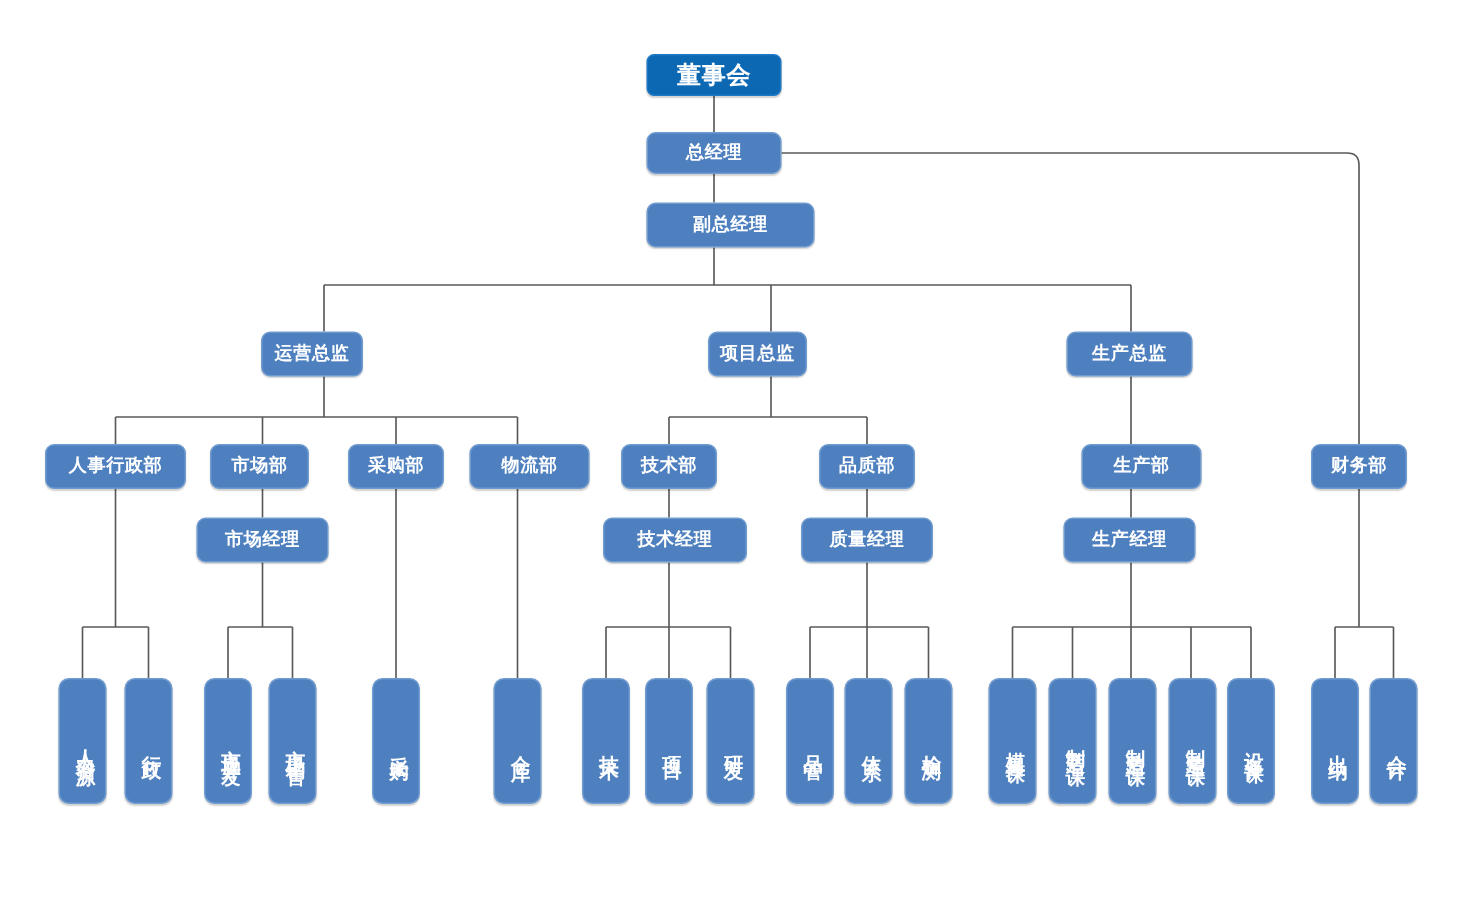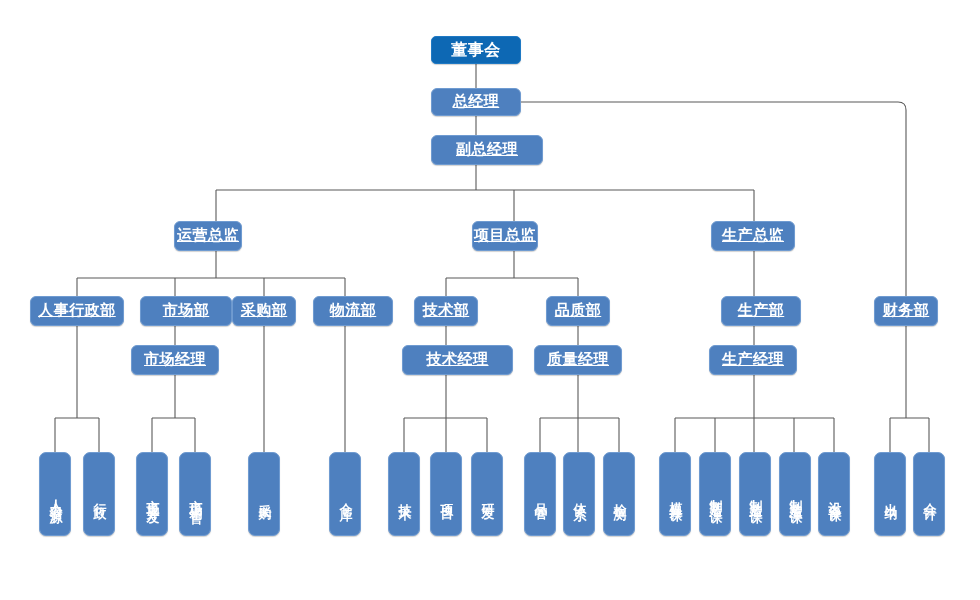--- a/index.html
+++ b/index.html
@@ -40,22 +40,21 @@
     z-index: 2;
     text-align: center;
     line-height: 1.15;
   }
   .node.root {
     background: #0d68b4;
     border: 1px solid #1f79c4;
     border-radius: 5px;
   }
   .node.horiz {
-    font-size: 15px;
-    text-decoration: underline;
+    font-size: 12px;
   }
   .node.leaf {
     writing-mode: vertical-rl;
     text-orientation: upright;
     font-size: 13px;
     letter-spacing: 4px;
     padding-top: 5px;
     border-radius: 7px;
   }
 </style>
@@ -120,29 +119,29 @@
       <path d="M929,418 L929,452" fill="none" stroke="#595959" stroke-width="1.1"></path>
     </svg>
   <div id="node-layer">
       <div class="node root" style="left: 431px; top: 36px; width: 90px; height: 28px;">董事会</div>
       <div class="node horiz" style="left: 431px; top: 88px; width: 90px; height: 28px;">总经理</div>
       <div class="node horiz" style="left: 431px; top: 135px; width: 112px; height: 30px;">副总经理</div>
       <div class="node horiz" style="left: 174px; top: 221px; width: 68px; height: 30px;">运营总监</div>
       <div class="node horiz" style="left: 472px; top: 221px; width: 66px; height: 30px;">项目总监</div>
       <div class="node horiz" style="left: 711px; top: 221px; width: 84px; height: 30px;">生产总监</div>
       <div class="node horiz" style="left: 30px; top: 296px; width: 94px; height: 30px;">人事行政部</div>
-      <div class="node horiz" style="left: 140px; top: 296px; width: 92px; height: 30px;">市场部</div>
+      <div class="node horiz" style="left: 140px; top: 296px; width: 66px; height: 30px;">市场部</div>
       <div class="node horiz" style="left: 232px; top: 296px; width: 64px; height: 30px;">采购部</div>
       <div class="node horiz" style="left: 313px; top: 296px; width: 80px; height: 30px;">物流部</div>
       <div class="node horiz" style="left: 414px; top: 296px; width: 64px; height: 30px;">技术部</div>
       <div class="node horiz" style="left: 546px; top: 296px; width: 64px; height: 30px;">品质部</div>
       <div class="node horiz" style="left: 721px; top: 296px; width: 80px; height: 30px;">生产部</div>
       <div class="node horiz" style="left: 874px; top: 296px; width: 64px; height: 30px;">财务部</div>
       <div class="node horiz" style="left: 131px; top: 345px; width: 88px; height: 30px;">市场经理</div>
-      <div class="node horiz" style="left: 402px; top: 345px; width: 111px; height: 30px;">技术经理</div>
+      <div class="node horiz" style="left: 402px; top: 345px; width: 96px; height: 30px;">技术经理</div>
       <div class="node horiz" style="left: 534px; top: 345px; width: 88px; height: 30px;">质量经理</div>
       <div class="node horiz" style="left: 709px; top: 345px; width: 88px; height: 30px;">生产经理</div>
       <div class="node leaf" style="left: 39px; top: 452px; width: 32px; height: 84px;">人力资源</div>
       <div class="node leaf" style="left: 83px; top: 452px; width: 32px; height: 84px;">行政</div>
       <div class="node leaf" style="left: 136px; top: 452px; width: 32px; height: 84px;">市场开发</div>
       <div class="node leaf" style="left: 179px; top: 452px; width: 32px; height: 84px;">市场销售</div>
       <div class="node leaf" style="left: 248px; top: 452px; width: 32px; height: 84px;">采购</div>
       <div class="node leaf" style="left: 329px; top: 452px; width: 32px; height: 84px;">仓库</div>
       <div class="node leaf" style="left: 388px; top: 452px; width: 32px; height: 84px;">技术</div>
       <div class="node leaf" style="left: 430px; top: 452px; width: 32px; height: 84px;">项目</div>

